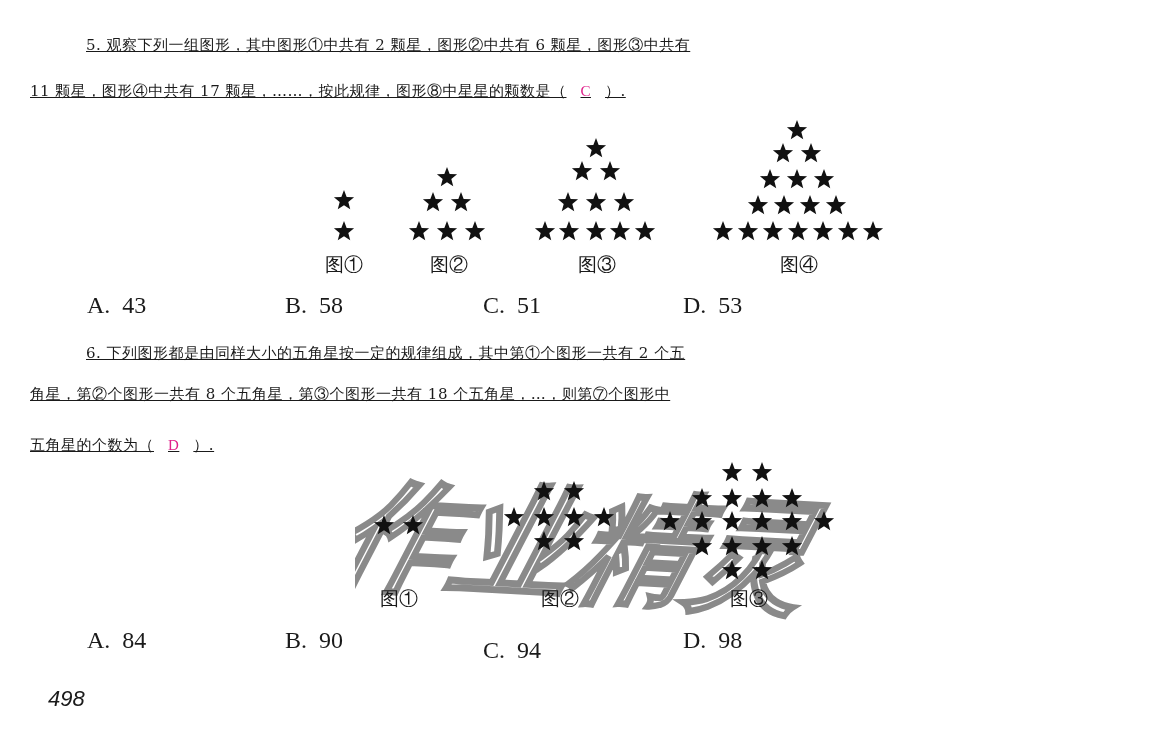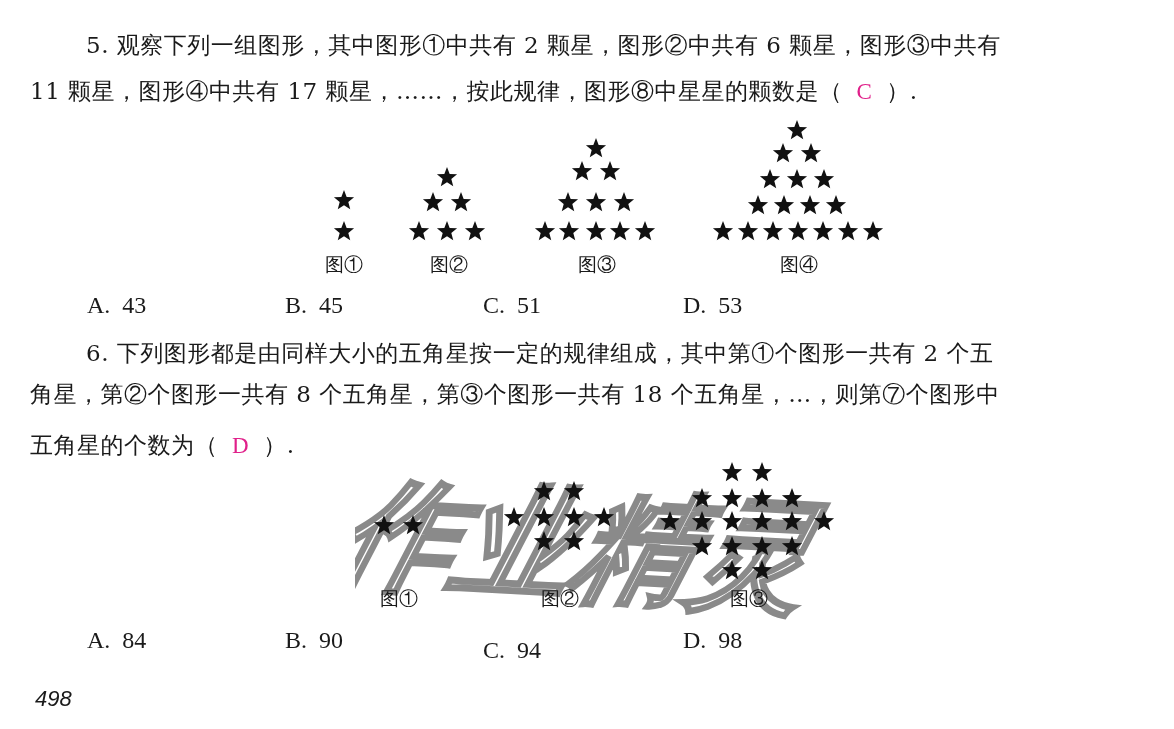--- a/index.html
+++ b/index.html
@@ -1,25 +1,25 @@
 <!DOCTYPE html>
 <html><head>
 <meta charset="utf-8">
 <style>
   html, body { margin:0; padding:0; background:#ffffff; }
   body { width:1174px; height:729px; position:relative; overflow:hidden;
          font-family:"DejaVu Serif","Liberation Serif",serif; color:#1a1a1a; }
-  .line { position:absolute; font-size:23px; white-space:nowrap; letter-spacing:0.5px; line-height:30px; }
+  .line { position:absolute; font-size:15px; white-space:nowrap; letter-spacing:0.5px; line-height:30px;text-decoration:underline; }
   .ans { color:#e0208a; font-family:"Liberation Serif",serif; margin:0 14px; }
   .opt { position:absolute; font-family:"Liberation Serif",serif; font-size:24px; white-space:nowrap; }
   .opt .k { margin-right:12px; }
   .star { position:absolute; width:22px; height:22px; margin-left:-11px; margin-top:-11px; }
   .star svg { width:100%; height:100%; display:block; }
   .cap { position:absolute; font-size:19px; white-space:nowrap; transform:translateX(-50%); }
-  .pagenum { position:absolute; left:35px; top:686px; font-family:"Liberation Sans",sans-serif;
+  .pagenum { position:absolute; left:48px; top:686px; font-family:"Liberation Sans",sans-serif;
              font-style:italic; font-size:22px; }
   .wm { position:absolute; left:355px; top:462px; width:490px; height:160px; pointer-events:none; }
   .wm text { font-family:"DejaVu Sans",sans-serif; font-weight:bold; font-size:120px; fill:#fff;
              stroke:#8a8a8a; stroke-width:3; font-style:italic; }
 </style>
 </head>
 <body>
 
 <div class="line" style="left:86px; top:30px;">5.  观察下列一组图形，其中图形①中共有 2 颗星，图形②中共有 6 颗星，图形③中共有</div>
 <div class="line" style="left:30px; top:76px;">
@@ -207,21 +207,21 @@
         <polygon points="12,1 14.9,8.6 23,9 16.7,14.1 18.8,22 12,17.6 5.2,22 7.3,14.1 1,9 9.1,8.6" fill="#111"></polygon>
       </svg>
     </div>
   </div>
 <div class="cap" style="left:344px; top:252px;">图①</div>
 <div class="cap" style="left:449px; top:252px;">图②</div>
 <div class="cap" style="left:597px; top:252px;">图③</div>
 <div class="cap" style="left:799px; top:252px;text-align:center;">图④</div>
 
 <div class="opt" style="left:87px; top:292px;"><span class="k">A.</span><span>43</span></div>
-<div class="opt" style="left:285px; top:292px;"><span class="k">B.</span><span>45</span></div>
+<div class="opt" style="left:285px; top:292px;"><span class="k">B.</span><span>58</span></div>
 <div class="opt" style="left:483px; top:292px;"><span class="k">C.</span><span>51</span></div>
 <div class="opt" style="left:683px; top:292px;"><span class="k">D.</span><span>53</span></div>
 
 <div class="line" style="left:86px; top:338px;text-align:right;">6.  下列图形都是由同样大小的五角星按一定的规律组成，其中第①个图形一共有 2 个五</div>
 <div class="line" style="left:30px; top:379px;">角星，第②个图形一共有 8 个五角星，第③个图形一共有 18 个五角星，…，则第⑦个图形中</div>
 <div class="line" style="left:30px; top:430px;">
   <span>五角星的个数为（</span><span class="ans">D</span><span>）.</span>
 </div>
 
 <svg class="wm" viewBox="0 0 490 160">

